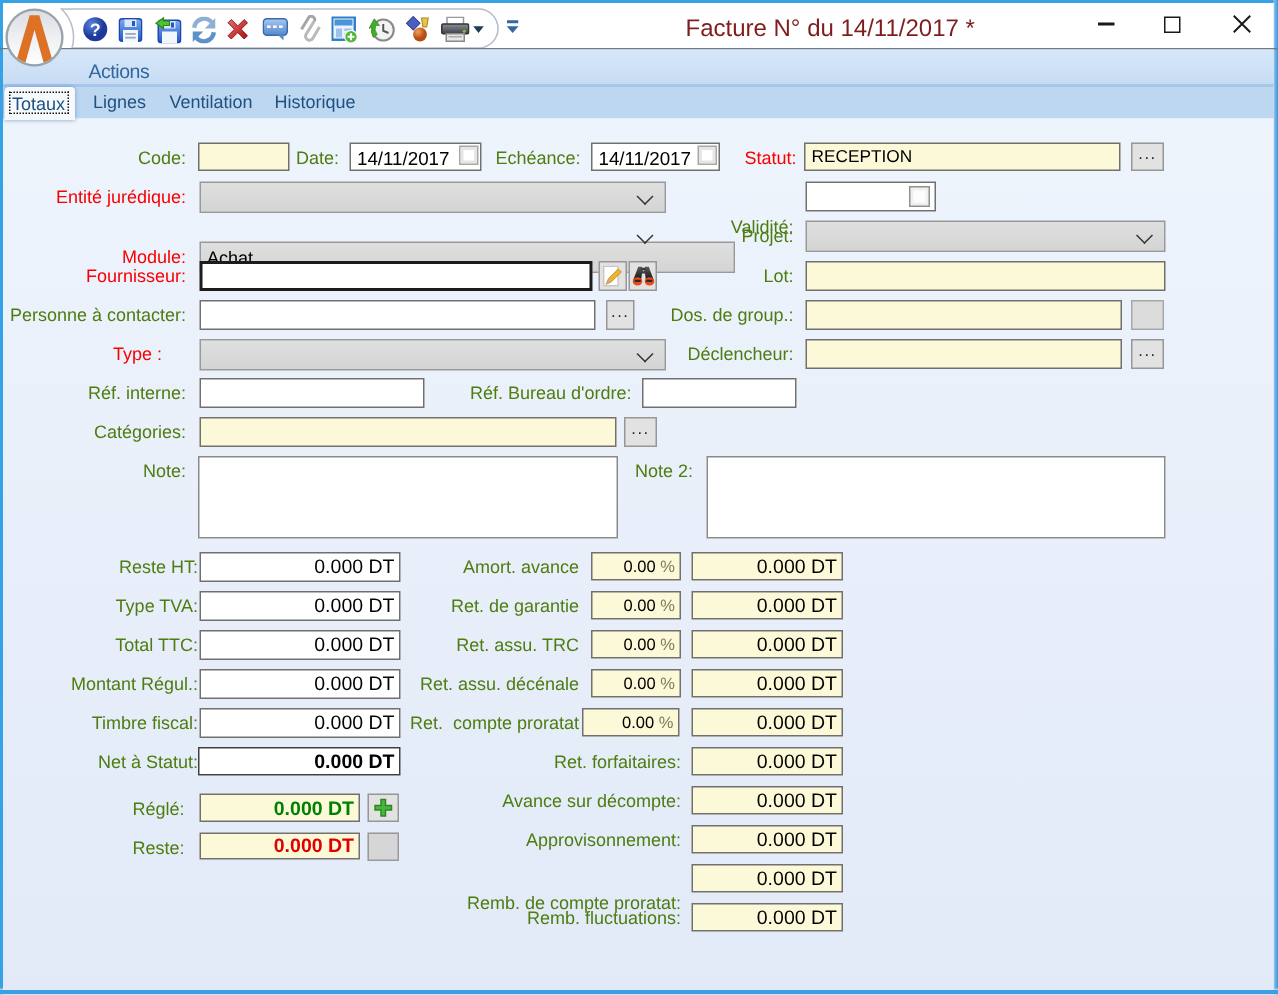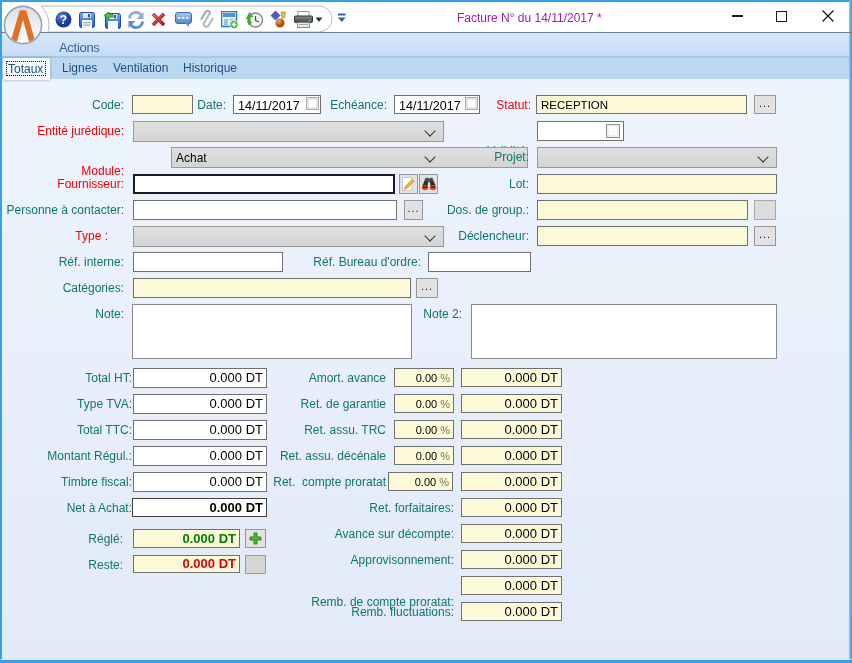--- a/index.html
+++ b/index.html
@@ -1,39 +1,39 @@
 <!DOCTYPE html>
 <html><head><meta charset="utf-8">
 <style>
 * { margin:0; padding:0; box-sizing:border-box; font-family:"Liberation Sans",sans-serif; }
 html,body { width:852px; height:663px; overflow:hidden; }
 .win { position:relative; width:852px; height:663px; background:#ffffff; }
 .abs { position:absolute; }
-.lbl { position:absolute; font-size:12px; color:#0f766e; text-align:right; white-space:nowrap; }
+.lbl { position:absolute; font-size:12px; color:#4d7c0f; text-align:right; white-space:nowrap; }
 .red { color:#f80000; }
 .inp { position:absolute; background:#fff; border:1px solid #707070; font-size:12px; color:#000; }
 .yel { background:#fcf9d8; }
 .dd  { position:absolute; background:linear-gradient(#dfdfdf,#d4d4d4); border:1px solid #999999; font-size:12px; color:#000; }
 .chev { position:absolute; width:8px; height:8px; border-left:1.7px solid #333333; border-bottom:1.7px solid #333333; transform:rotate(-45deg); }
 .btn { position:absolute; background:#e2e2e2; border:1px solid #979797; font-size:11px; color:#222; text-align:center; }
 .val { text-align:right; padding-right:3px; line-height:18px; font-size:13px; }
 .dots { line-height:14px; letter-spacing:1px; }
 .pct { font-size:11px !important; }
 </style></head>
 <body>
 <div class="win">
 
   <div class="abs" style="left:0;top:0;width:852px;height:2px;background:#35a2e8;"></div>
   <div class="abs" style="left:0;top:0;width:2px;height:663px;background:#35a2e8;"></div>
   <div class="abs" style="left:849px;top:0;width:3px;height:663px;background:linear-gradient(90deg,#9cc5ea,#3596e0);"></div>
   <div class="abs" style="left:0;top:659px;width:852px;height:1px;background:#b4d2ee;"></div>
     <div class="abs" style="left:0;top:660px;width:852px;height:3px;background:#3d9ee4;"></div>
 
   <div class="abs" id="titlebar" style="left:2px;top:2px;width:847px;height:31px;background:#fff;"></div>
-  <div class="abs" style="left:457px;top:11px;font-size:12px;color:#a21caf;">Facture N° du 14/11/2017 *</div>
+  <div class="abs" style="left:457px;top:11px;font-size:16px;color:#7f1d1d;">Facture N° du 14/11/2017 *</div>
 
   <div class="abs" style="left:732px;top:15px;width:11px;height:1.5px;background:#1a1a1a;"></div>
   <div class="abs" style="left:776px;top:11px;width:11px;height:11px;border:1.2px solid #1a1a1a;"></div>
   <svg class="abs" style="left:822px;top:10px" width="12" height="12">
       <path d="M0.5 0.5 L11.5 11.5 M11.5 0.5 L0.5 11.5" stroke="#1a1a1a" stroke-width="1.3"></path>
     </svg>
 
   <svg class="abs" style="left:0;top:0" width="352" height="36">
     <path d="M41 6 L319 6 A13 13 0 0 1 319 32 L48 32 A26 26 0 0 0 41 6 Z" fill="#ffffff" stroke="#b5bdc9" stroke-width="1"></path>
   </svg>
@@ -206,21 +206,21 @@
 
   <div class="lbl red" style="left:0;top:124px;width:124px;">Entité jurédique:</div>
   <div class="dd" style="left:133px;top:121px;width:311px;height:21px;"></div>
   <div class="chev" style="left:426px;top:127px;"></div>
   <div class="lbl" style="left:400px;top:124px;width:129px;margin-top:20px;">Validité:</div>
   <div class="inp" style="left:537px;top:121px;width:87px;height:20px;"></div>
   <div class="abs" style="left:606px;top:124px;width:14px;height:14px;background:#f0f0f0;border:1px solid #909090;"></div>
     <div class="abs" style="left:609px;top:127px;width:8px;height:8px;background:#fdfdfd;"></div>
 
   <div class="lbl red" style="left:0;top:164px;width:124px;">Module:</div>
-  <div class="dd" style="left:133px;top:147px;width:357px;height:21px;padding:3px 0 0 4px;margin-left:38px;">Achat</div>
+  <div class="dd" style="left:133px;top:161px;width:357px;height:21px;padding:3px 0 0 4px;">Achat</div>
   <div class="chev" style="left:426px;top:153px;"></div>
   <div class="lbl" style="left:400px;top:150px;width:129px;">Projet:</div>
   <div class="dd" style="left:537px;top:147px;width:240px;height:21px;"></div>
   <div class="chev" style="left:759px;top:153px;"></div>
 
   <div class="lbl red" style="left:0;top:177px;width:124px;">Fournisseur:</div>
   <div class="inp" style="left:133px;top:174px;width:262px;height:20px;border:2px solid #1c1c1c;"></div>
   <div class="btn" style="left:399px;top:174px;width:19px;height:20px;"><svg width="15" height="15" style="margin-top:2px">
         <rect x="1.5" y="0.5" width="9.5" height="13" fill="#fff" stroke="#c0c0c0" stroke-width="0.8"></rect>
         <path d="M3 12.5 L4.6 8.9 L11.2 2.3 L13.2 4.3 L6.6 10.9 Z" fill="#f2b32a" stroke="#c08a10" stroke-width="0.6"></path>
@@ -264,31 +264,31 @@
 
   <div class="lbl" style="left:0;top:281px;width:124px;">Catégories:</div>
   <div class="inp yel" style="left:133px;top:278px;width:278px;height:20px;"></div>
   <div class="btn dots" style="left:416px;top:278px;width:22px;height:20px;">...</div>
 
   <div class="lbl" style="left:0;top:307px;width:124px;">Note:</div>
   <div class="inp" style="left:132px;top:304px;width:280px;height:55px;border-color:#8a8a8a;"></div>
   <div class="lbl" style="left:340px;top:307px;width:122px;">Note 2:</div>
   <div class="inp" style="left:471px;top:304px;width:306px;height:55px;border-color:#8a8a8a;"></div>
 
-  <div class="lbl" style="left:0;top:371px;width:132px;">Total HT:</div>
+  <div class="lbl" style="left:0;top:371px;width:132px;">Reste HT:</div>
   <div class="inp val" style="left:133px;top:368px;width:134px;height:20px;">0.000 DT</div>
   <div class="lbl" style="left:0;top:397px;width:132px;">Type TVA:</div>
   <div class="inp val" style="left:133px;top:394px;width:134px;height:20px;">0.000 DT</div>
   <div class="lbl" style="left:0;top:423px;width:132px;padding-left:32px;">Total TTC:</div>
   <div class="inp val" style="left:133px;top:420px;width:134px;height:20px;">0.000 DT</div>
   <div class="lbl" style="left:0;top:449px;width:132px;">Montant Régul.:</div>
   <div class="inp val" style="left:133px;top:446px;width:134px;height:20px;">0.000 DT</div>
   <div class="lbl" style="left:0;top:475px;width:132px;">Timbre fiscal:</div>
   <div class="inp val" style="left:133px;top:472px;width:134px;height:20px;">0.000 DT</div>
-  <div class="lbl" style="left:0;top:501px;width:132px;">Net à Achat:</div>
+  <div class="lbl" style="left:0;top:501px;width:132px;">Net à Statut:</div>
   <div class="inp val" style="left:132px;top:498px;width:135px;height:19px;font-weight:bold;font-size:13px;line-height:17px;border-color:#404040;">0.000 DT</div>
 
   <div class="lbl" style="left:0;top:532px;width:123px;">Réglé:</div>
   <div class="inp yel val" style="left:133px;top:529px;width:107px;height:19px;font-weight:bold;font-size:13px;color:#008000;line-height:17px;">0.000 DT</div>
   <div class="btn" style="left:245px;top:529px;width:21px;height:19px;"><svg width="13" height="13" style="margin-top:2px">
         <path d="M5 1 L8 1 L8 5 L12 5 L12 8 L8 8 L8 12 L5 12 L5 8 L1 8 L1 5 L5 5 Z" fill="#47b83c" stroke="#2e8726" stroke-width="1"></path>
       </svg></div>
   <div class="lbl" style="left:0;top:558px;width:123px;">Reste:</div>
   <div class="inp yel val" style="left:133px;top:555px;width:107px;height:18px;font-weight:bold;font-size:13px;color:#e00000;line-height:16px;">0.000 DT</div>
   <div class="abs" style="left:245px;top:555px;width:21px;height:19px;background:#d6d6d6;border:1px solid #9a9a9a;"></div>

